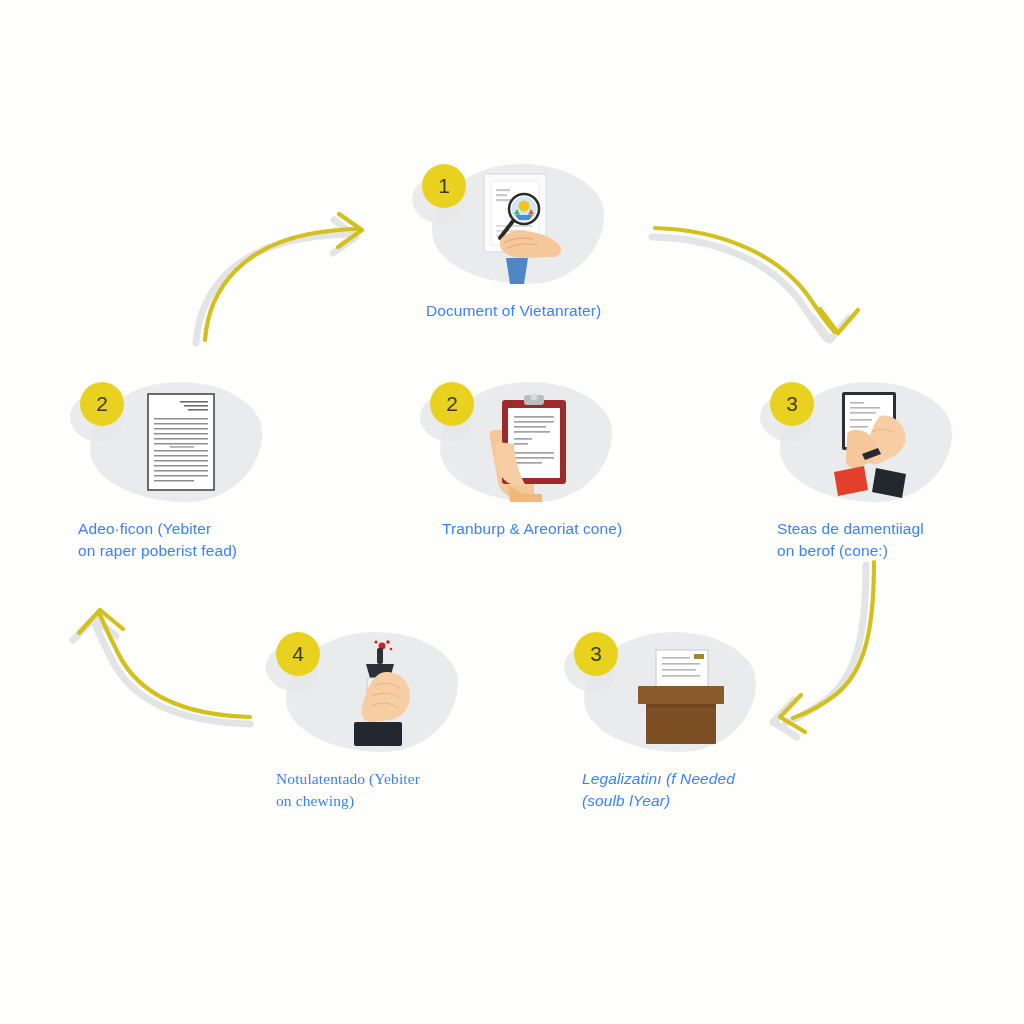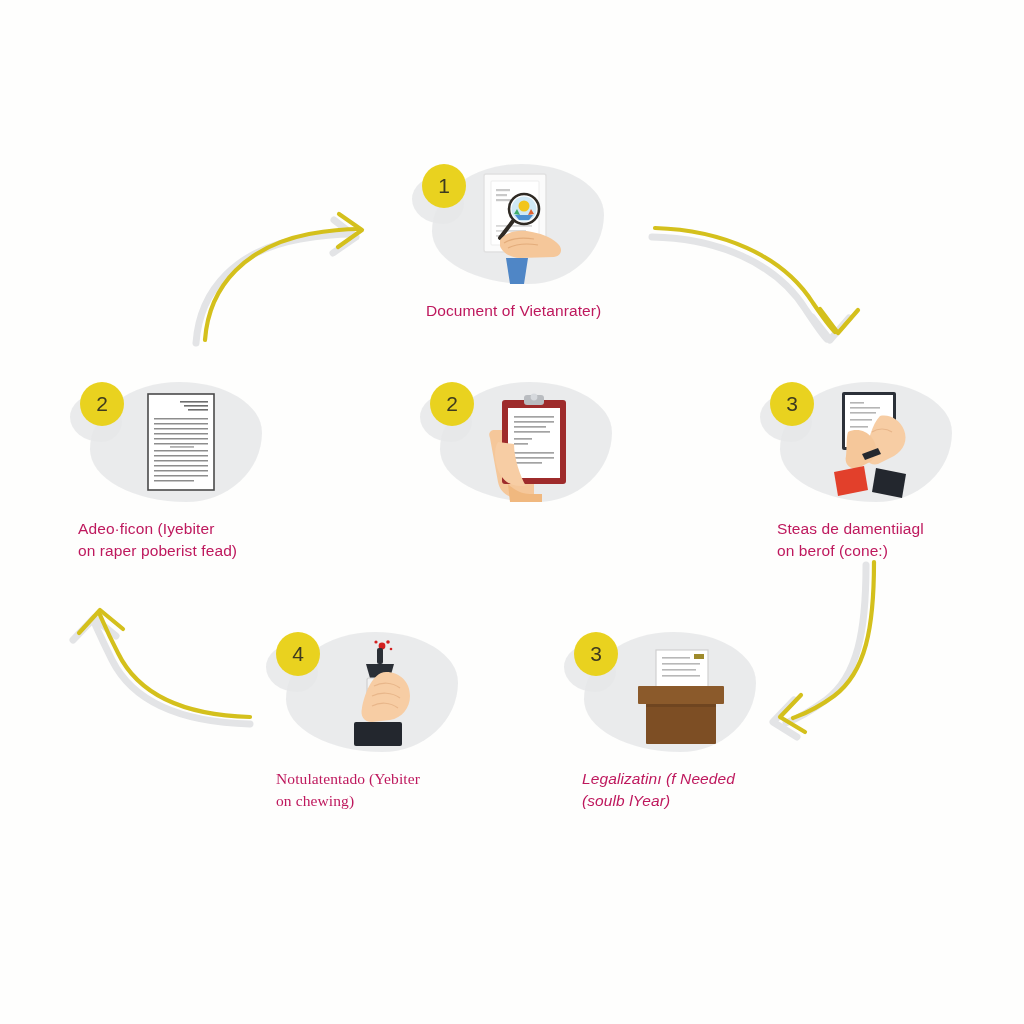--- a/index.html
+++ b/index.html
@@ -73,21 +73,21 @@
     left: 56px;
     top: 8px;
     width: 130px;
     height: 116px;
     z-index: 3;
   }
   .node-label {
     margin-top: 10px;
     font-size: 15.5px;
     line-height: 1.42;
-    color: #be185d;
+    color: #3b82f6;
     letter-spacing: .1px;
     white-space: pre-line;
     padding-left: 2px;
   }
 
   
   #node-1 { left: 404px; top: 160px; }
   #node-1 .node-label { padding-left: 22px; }
   #node-2 { left: 62px; top: 378px; }
   #node-2 .node-label { padding-left: 16px; }
@@ -204,21 +204,21 @@
           <rect x="36" y="69" width="54" height="1.5"></rect>
           <rect x="36" y="74" width="54" height="1.5"></rect>
           <rect x="36" y="79" width="54" height="1.5"></rect>
           <rect x="36" y="84" width="54" height="1.5"></rect>
           <rect x="36" y="89" width="54" height="1.5"></rect>
           <rect x="36" y="94" width="40" height="1.5"></rect>
         </g>
         <rect x="52" y="60" width="24" height="1.8" fill="#b0b0b0"></rect>
       </svg>
     </div>
-    <div class="node-label">Adeo·ficon (Iyebiter
+    <div class="node-label">Adeo·ficon (Yebiter
 on raper poberist fead)</div>
   </div>
 
   <div class="node" id="node-3">
     <div class="node-art">
       <div class="blob blob-small"></div>
       <div class="blob blob-main"></div>
       <div class="badge">2</div>
       <svg class="art" viewBox="0 0 130 116">
 
@@ -239,20 +239,21 @@
           <rect x="46" y="66" width="40" height="1.7"></rect>
           <rect x="46" y="71" width="40" height="1.7"></rect>
           <rect x="46" y="76" width="28" height="1.7"></rect>
         </g>
 
         <path d="M30 56 C26 62 26 74 30 84 C34 94 42 100 52 100 L58 100
                  C52 90 46 72 46 58 Z" fill="#f7cda4"></path>
         <path d="M40 98 C46 104 54 108 62 108 L74 108 L74 116 L42 116 Z" fill="#f0b87f"></path>
       </svg>
     </div>
+    <div class="node-label">Tranburp &amp; Areoriat cone)</div>
   </div>
 
   <div class="node" id="node-4">
     <div class="node-art">
       <div class="blob blob-small"></div>
       <div class="blob blob-main"></div>
       <div class="badge">3</div>
       <svg class="art" viewBox="0 0 130 116">
 
         <rect x="34" y="6" width="54" height="58" rx="2" fill="#2b3038"></rect>

